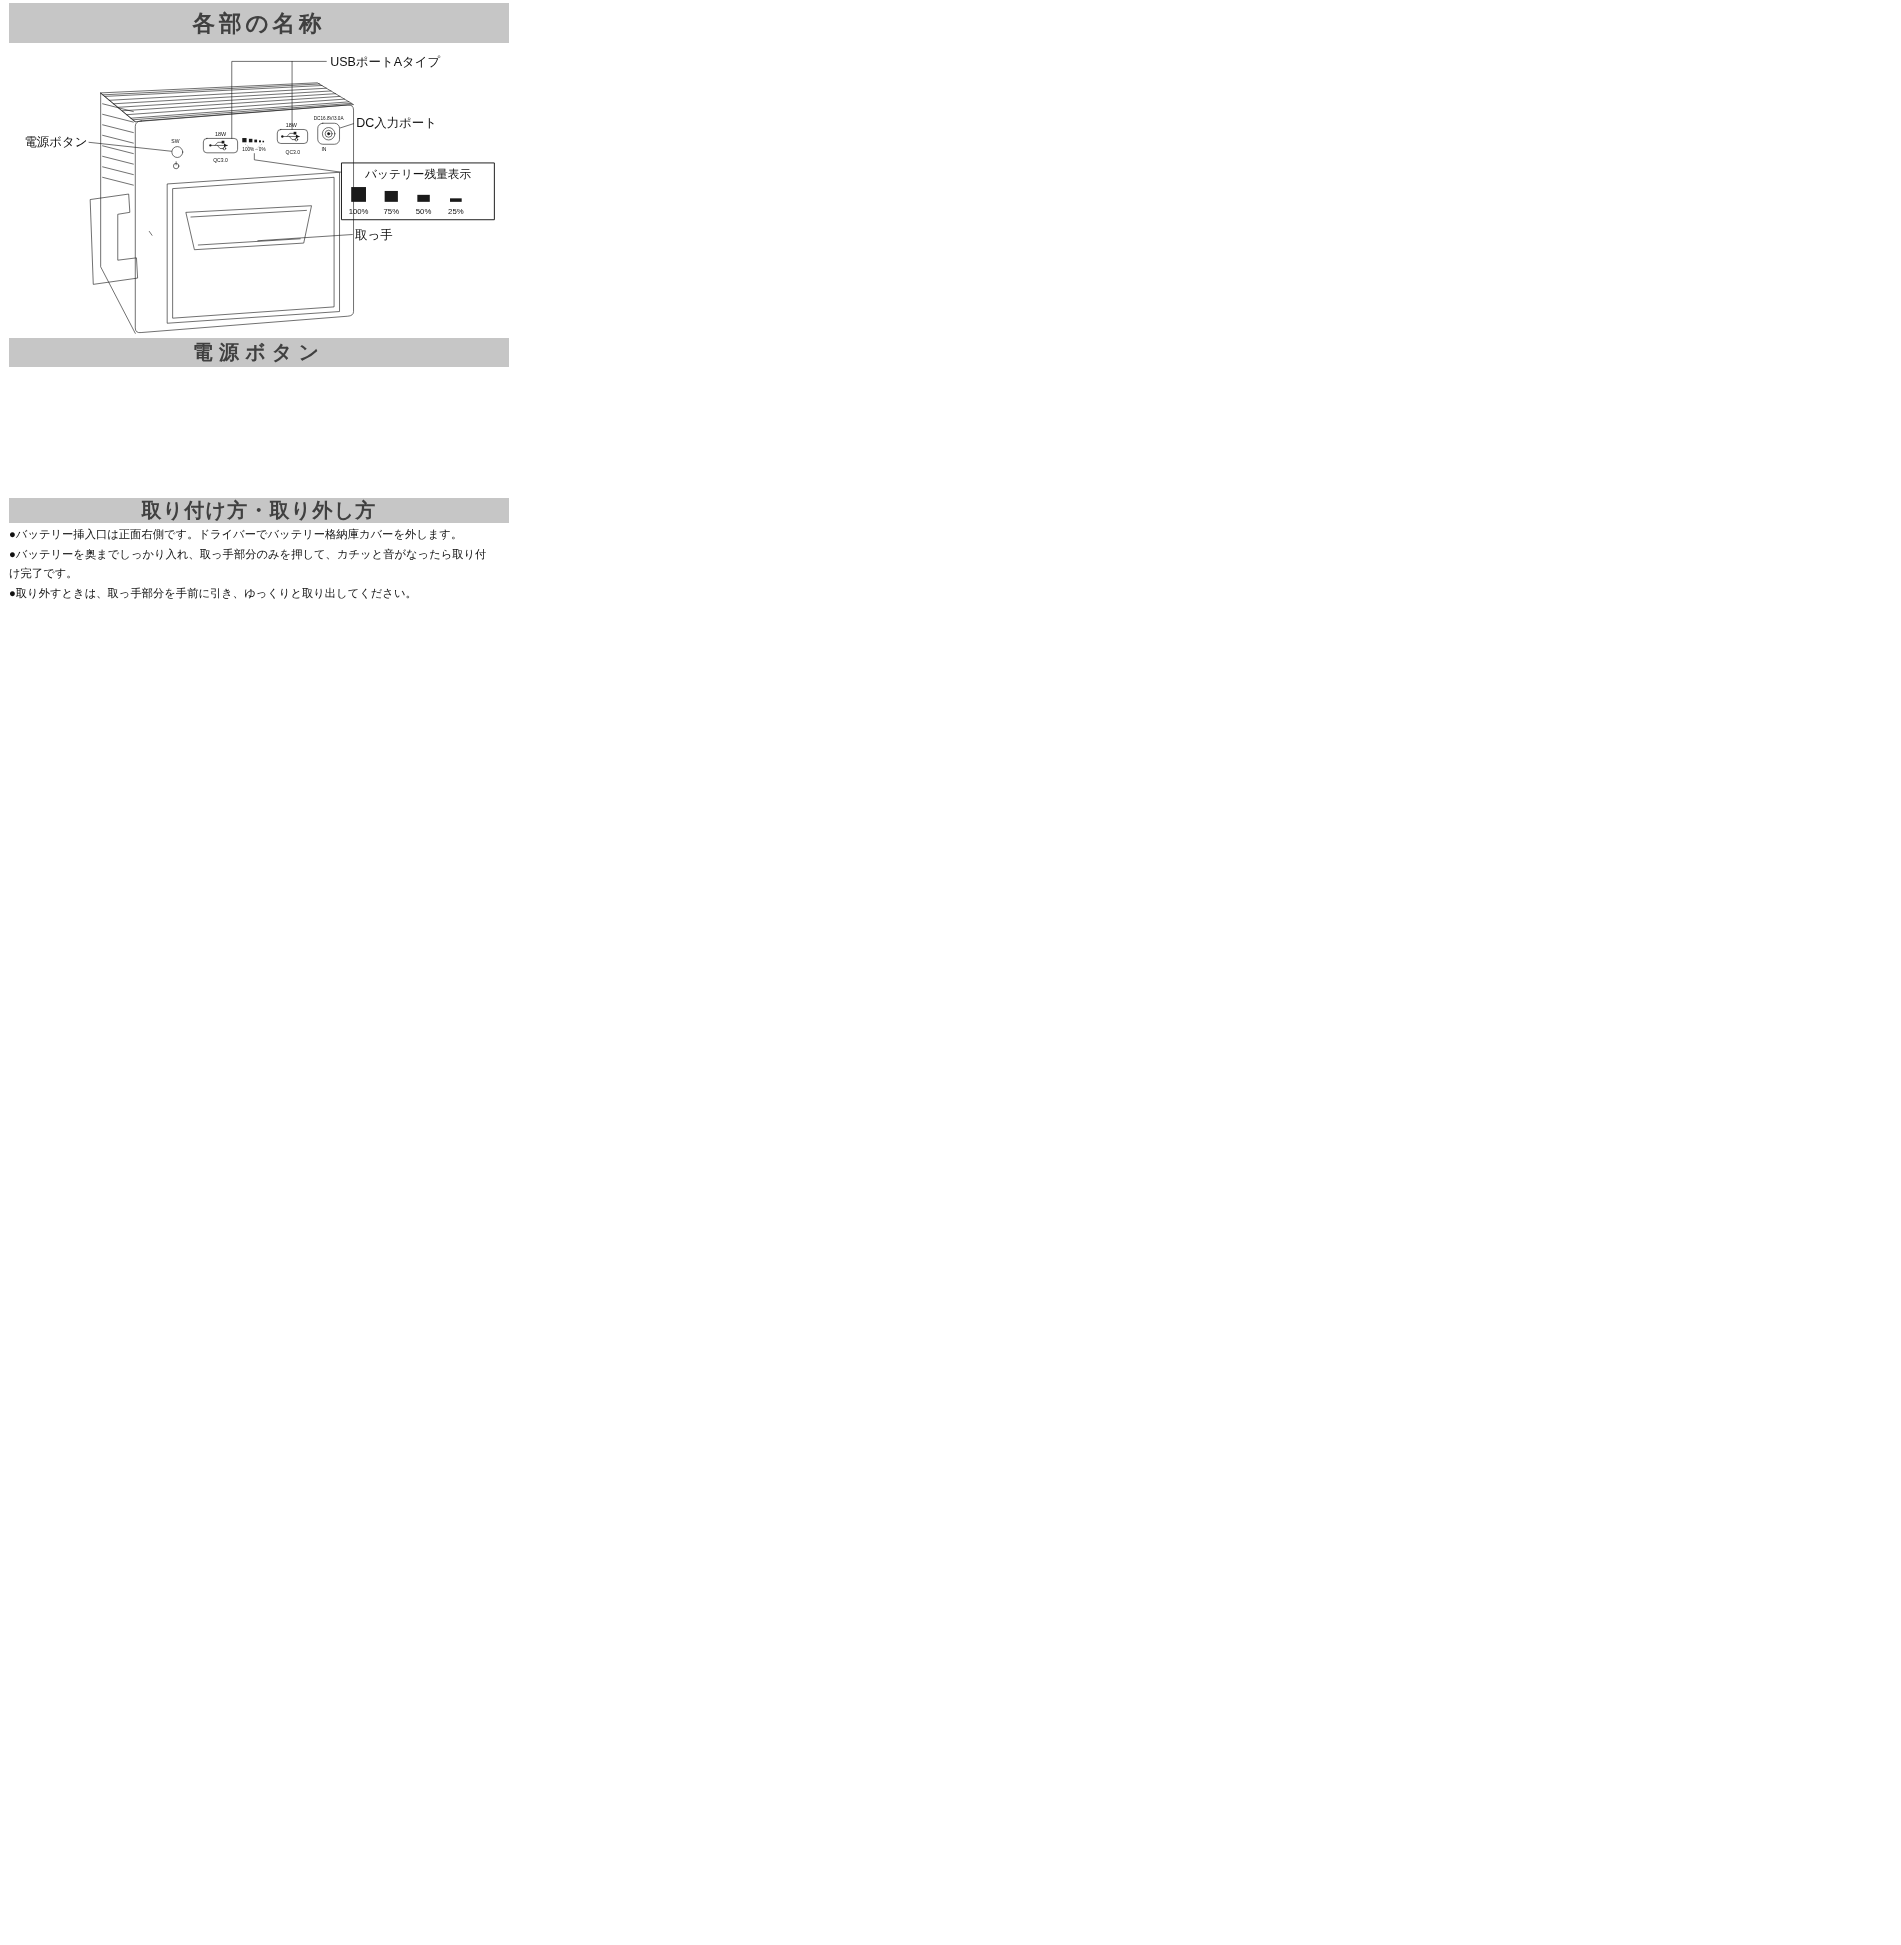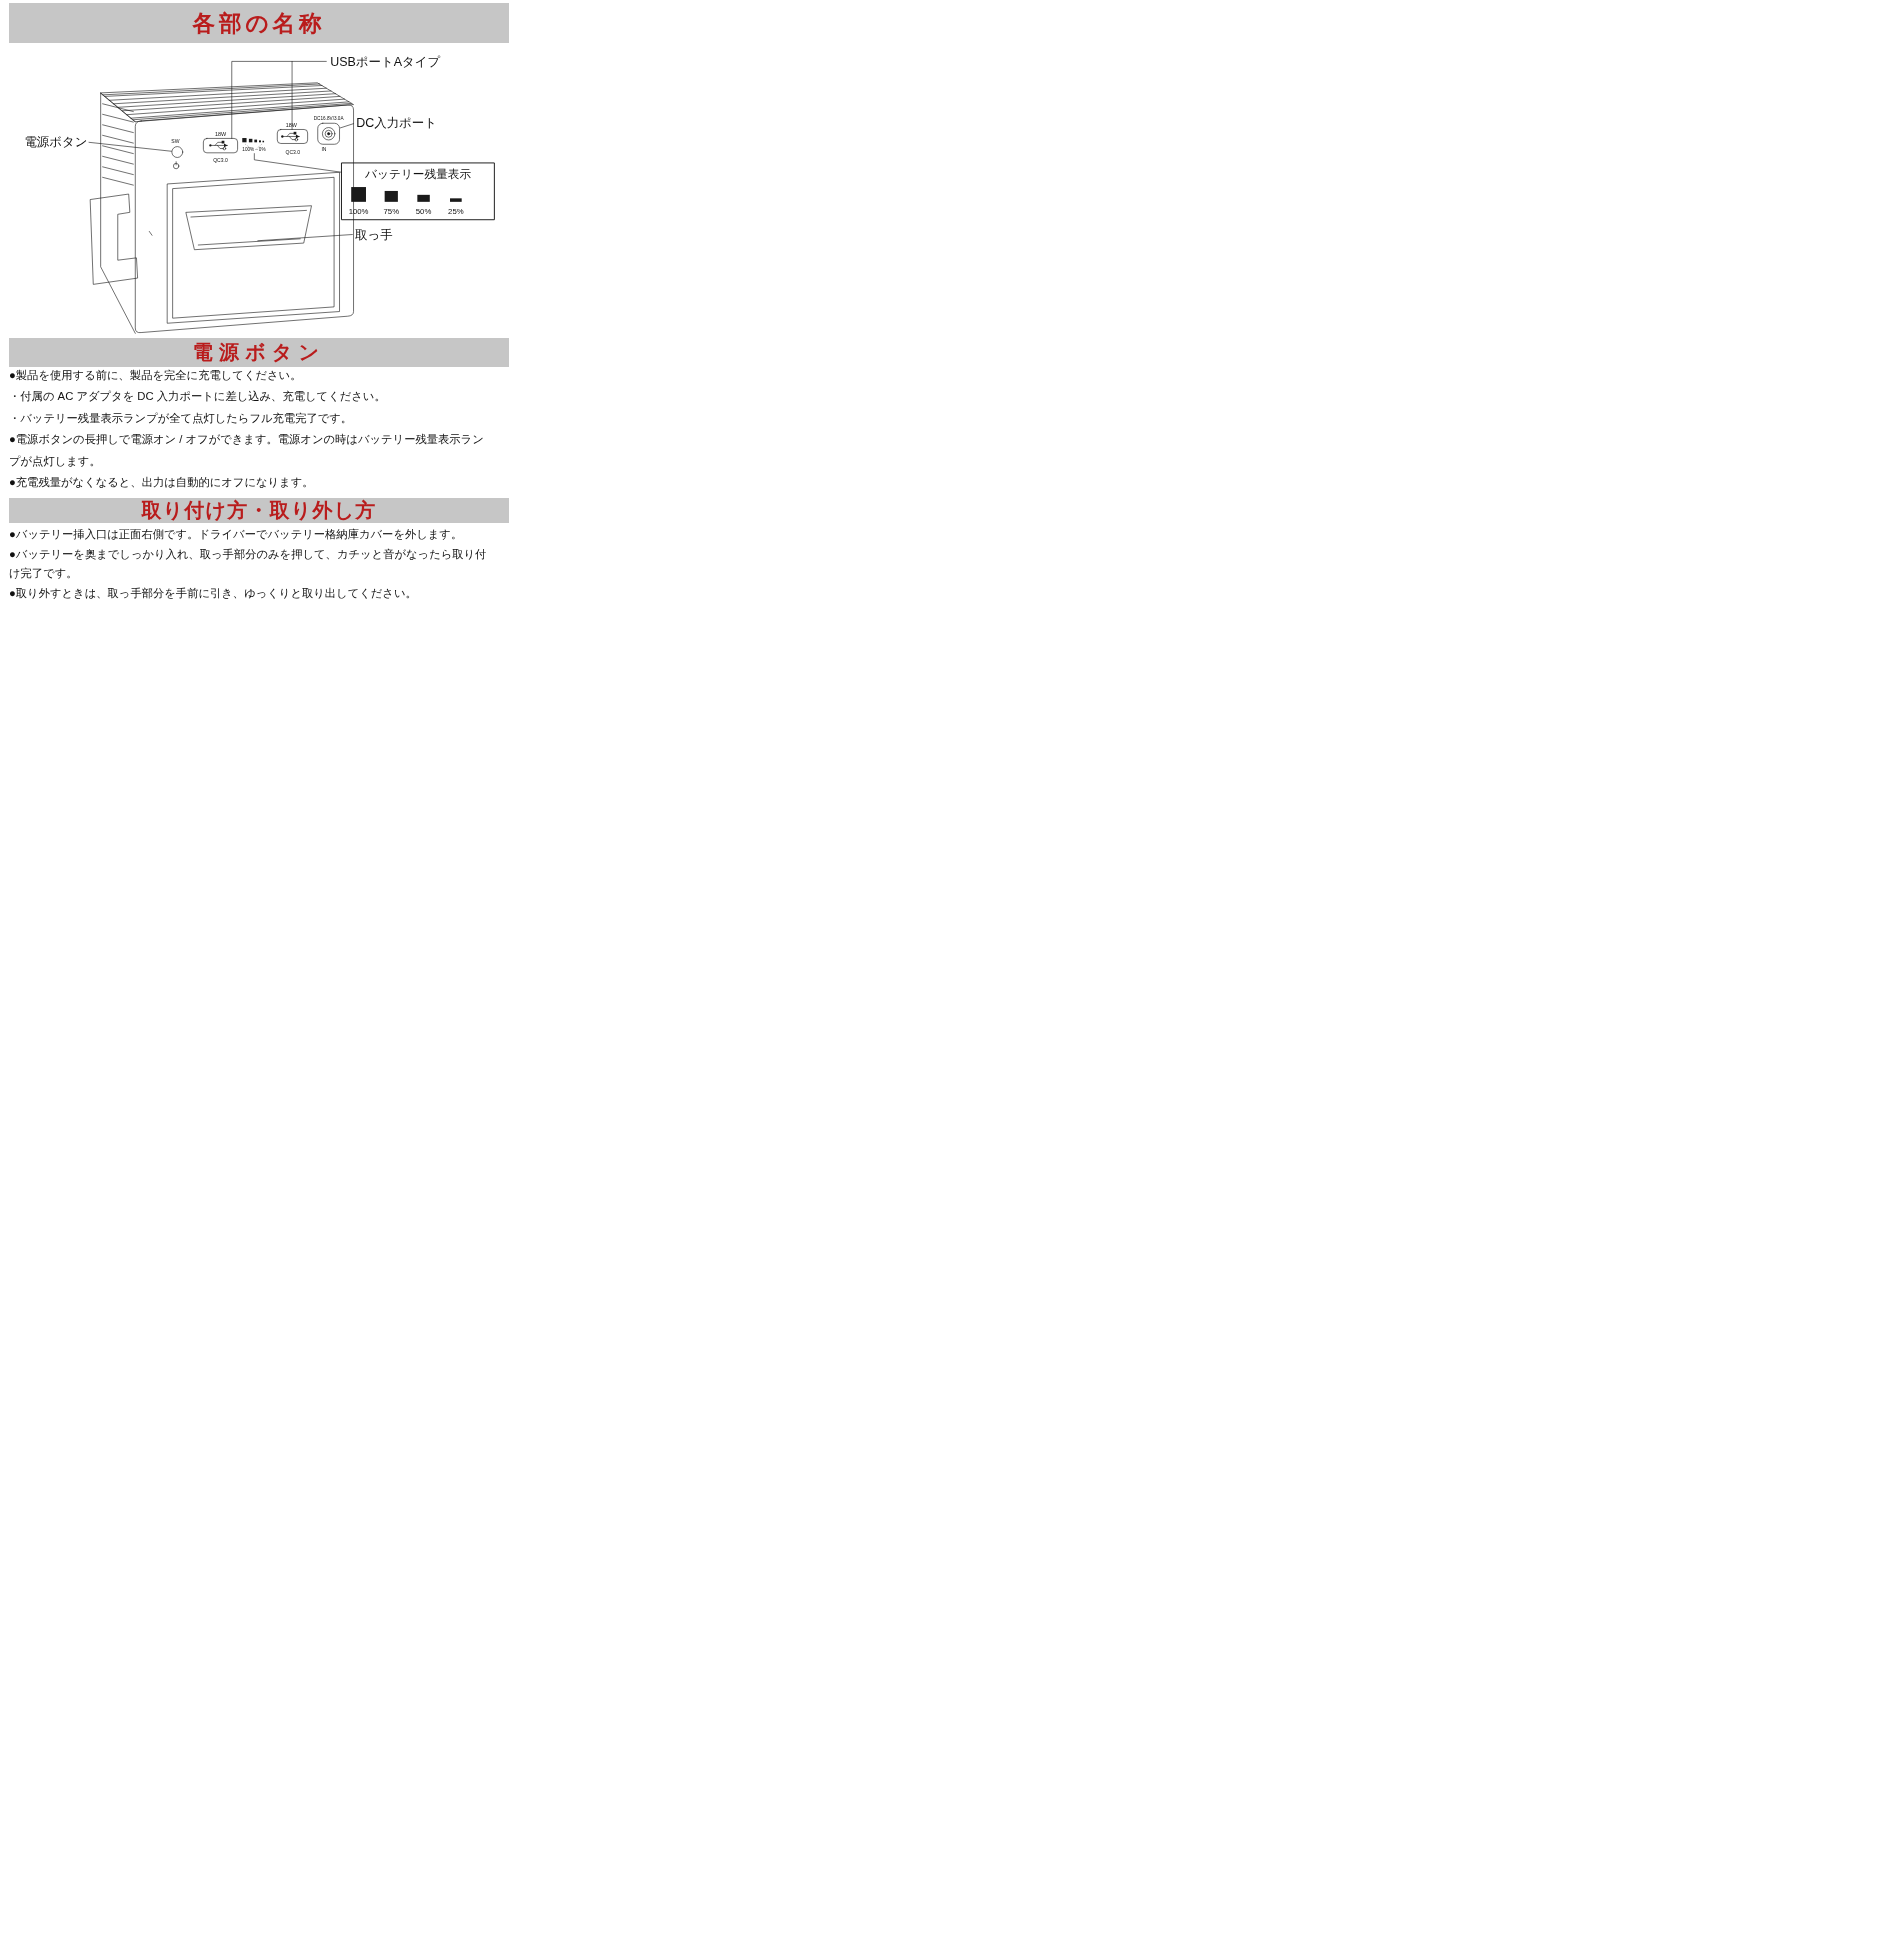--- a/index.html
+++ b/index.html
@@ -4,21 +4,21 @@
 <style>
   html,body{margin:0;padding:0;background:#ffffff;}
   .page{
     position:relative;width:518px;height:606px;background:#ffffff;
     font-family:"Liberation Sans","DejaVu Sans",sans-serif;color:#111;
     overflow:hidden;
   }
   .banner{
     position:absolute;left:9px;width:500px;background:#c6c6c6;
     display:flex;align-items:center;justify-content:center;
-    font-weight:bold;color:#b91c1c;
+    font-weight:bold;color:#404040;
   }
   #banner-parts{top:3.1px;height:40px;font-size:22.6px;letter-spacing:3.9px;}
   #banner-usage{top:338px;height:29px;font-size:20px;letter-spacing:6.2px;}
   #banner-install{top:498px;height:25px;font-size:20px;letter-spacing:1.2px;}
   .textblock{position:absolute;left:9px;width:503px;font-size:11.3px;line-height:21.4px;color:#111;}
   #usage-text{top:365px;}
   #install-text{top:525px;line-height:19.5px;}
   .textline{white-space:nowrap;}
   #parts-diagram{position:absolute;top:47px;left:0;}
   svg text{fill:#111;}
@@ -126,28 +126,20 @@
       <text x="1005" y="428" font-size="20" text-anchor="middle">75%</text>
       <text x="1088" y="428" font-size="20" text-anchor="middle">50%</text>
       <text x="1171" y="428" font-size="20" text-anchor="middle">25%</text>
     </g>
   </svg>
 
   <div class="banner" id="banner-usage">
     <span>電源ボタン</span>
   </div>
 
-  <div class="textblock" id="usage-text">
-    <div class="textline">●製品を使用する前に、製品を完全に充電してください。</div>
-    <div class="textline">・付属の AC アダプタを DC 入力ポートに差し込み、充電してください。</div>
-    <div class="textline">・バッテリー残量表示ランプが全て点灯したらフル充電完了です。</div>
-    <div class="textline">●電源ボタンの長押しで電源オン / オフができます。電源オンの時はバッテリー残量表示ラン</div>
-    <div class="textline">プが点灯します。</div>
-    <div class="textline">●充電残量がなくなると、出力は自動的にオフになります。</div>
-  </div>
 
   <div class="banner" id="banner-install">
     <span>取り付け方・取り外し方</span>
   </div>
 
   <div class="textblock" id="install-text">
     <div class="textline">●バッテリー挿入口は正面右側です。ドライバーでバッテリー格納庫カバーを外します。</div>
     <div class="textline">●バッテリーを奥までしっかり入れ、取っ手部分のみを押して、カチッと音がなったら取り付</div>
     <div class="textline">け完了です。</div>
     <div class="textline">●取り外すときは、取っ手部分を手前に引き、ゆっくりと取り出してください。</div>

